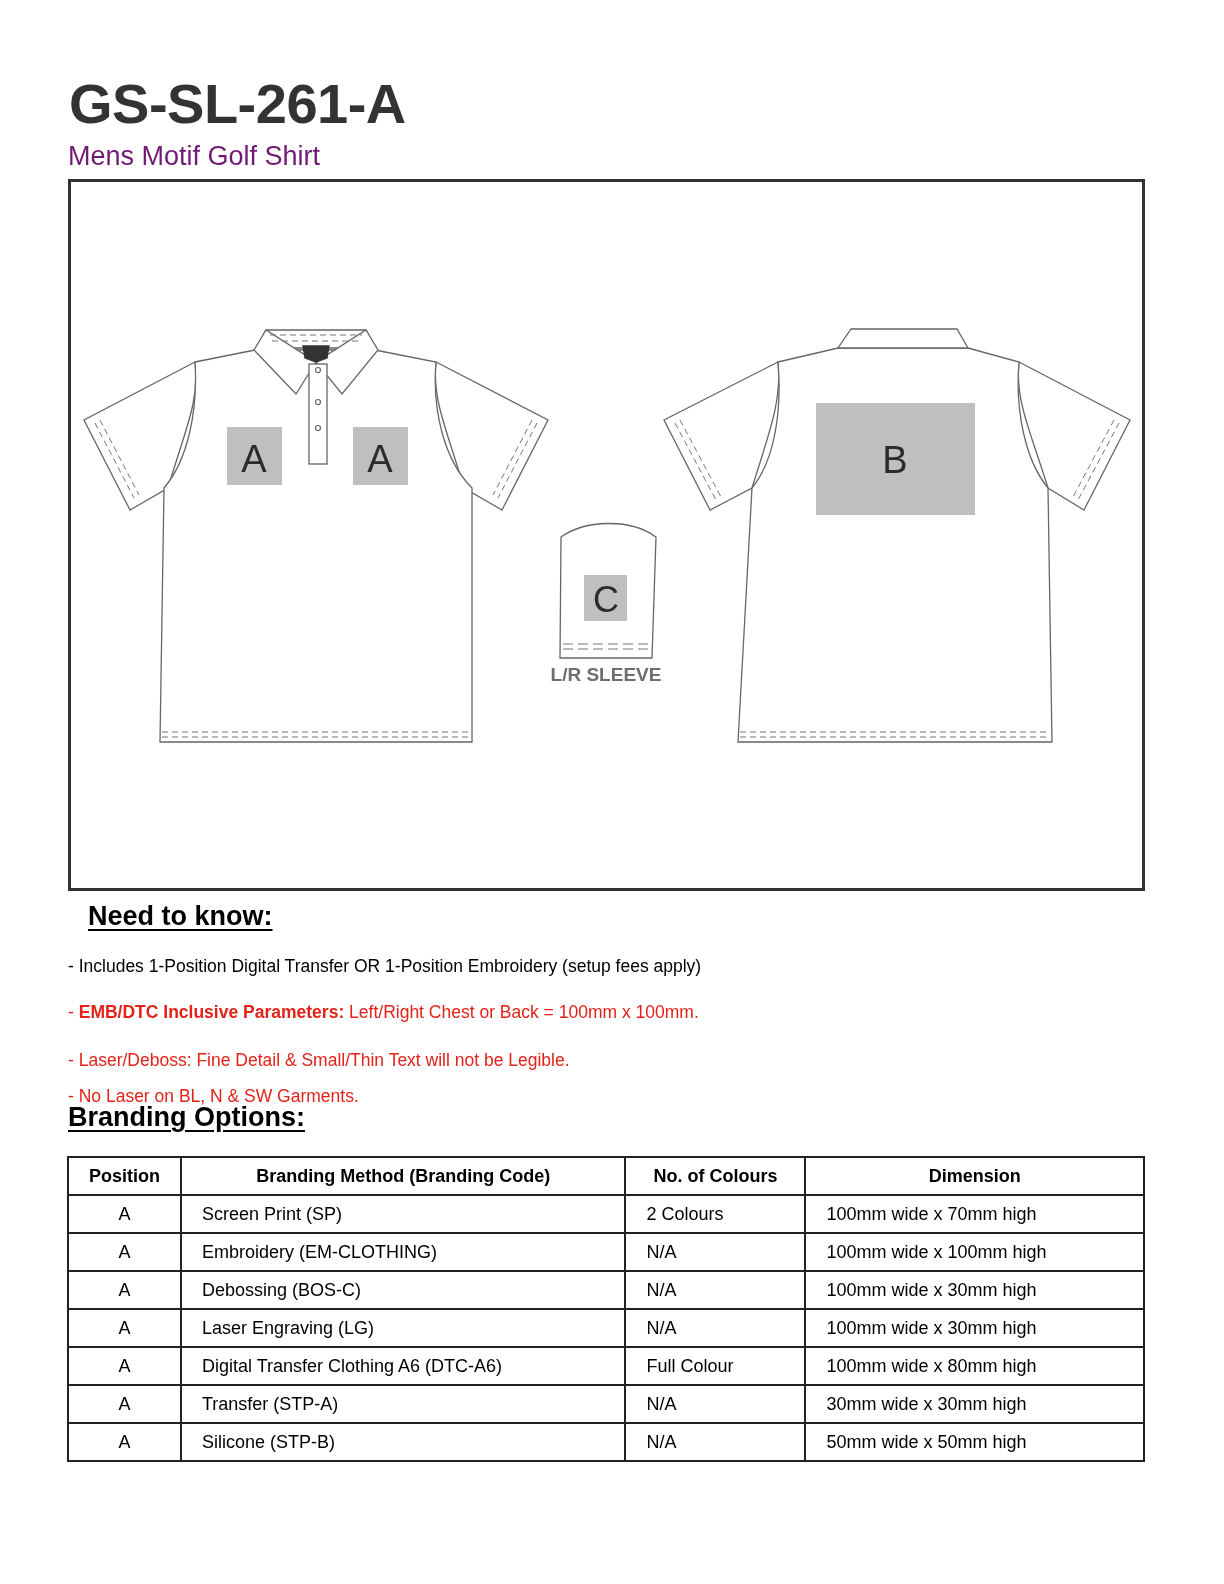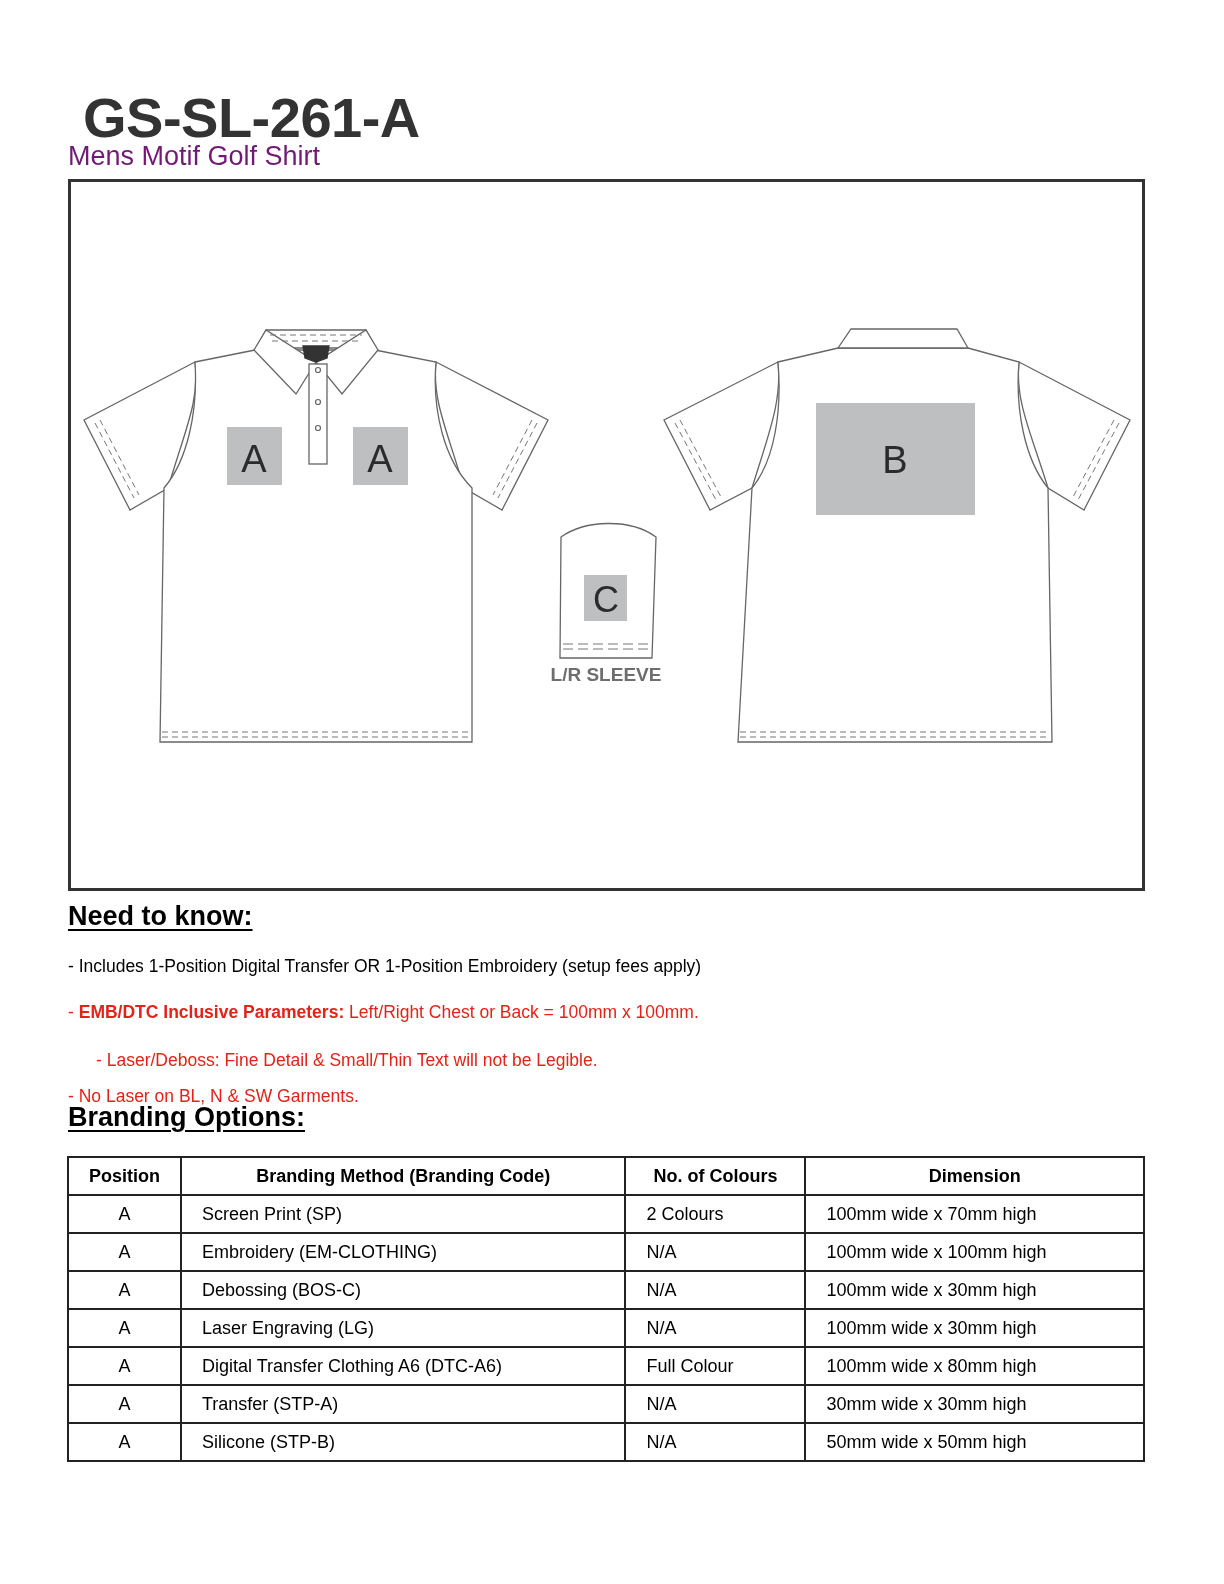--- a/index.html
+++ b/index.html
@@ -1,17 +1,17 @@
 <!DOCTYPE html>
 <html><head>
 <meta charset="utf-8">
 <style>
   html, body { margin: 0; padding: 0; background: #ffffff; }
   body { width: 1224px; height: 1584px; position: relative; font-family: "Liberation Sans", sans-serif; color: #000; }
-  .title { position: absolute; left: 67px; top: 74px; font-size: 56px; font-weight: bold; color: #333333; letter-spacing: -0.5px; line-height: 1; margin: 16px; }
+  .title { position: absolute; left: 67px; top: 74px; font-size: 56px; font-weight: bold; color: #333333; letter-spacing: -0.5px; line-height: 1; margin: 2px; }
   .subtitle { position: absolute; left: 68px; top: 143px; font-size: 27px; color: #701a75; line-height: 1; }
   .frame { position: absolute; left: 68px; top: 179px; width: 1071px; height: 706px; border: 3px solid #333333; }
   .frame svg { position: absolute; left: -3px; top: -3px; }
   .h2 { position: absolute; left: 68px; font-size: 27px; font-weight: bold; text-decoration: underline; text-underline-offset: 4px; line-height: 1; color: #000; }
   .note { position: absolute; left: 68px; font-size: 17.5px; line-height: 1; color: #000; white-space: nowrap; }
   .note.red { color: #e32219; }
   .note b { font-weight: bold; }
   table { position: absolute; left: 67px; top: 1156px; width: 1078px; border-collapse: collapse; font-size: 18px; }
   th, td { border: 2px solid #222; height: 36px; padding: 0 20px; }
   th { font-weight: bold; text-align: center; }
@@ -91,25 +91,25 @@
       <rect x="584" y="575" width="43" height="46"></rect>
     </g>
     <text class="zone-label" x="254" y="472" font-size="38" text-anchor="middle">A</text>
     <text class="zone-label" x="380" y="472" font-size="38" text-anchor="middle">A</text>
     <text class="zone-label" x="895" y="473" font-size="38" text-anchor="middle">B</text>
     <text class="zone-label" x="606" y="612" font-size="36" text-anchor="middle">C</text>
     <text x="606" y="681" font-size="19" font-weight="bold" fill="#6e6e6e" text-anchor="middle" font-family="Liberation Sans, sans-serif">L/R SLEEVE</text>
   </svg>
 </div>
 
-<div class="h2" style="top:903px;">Need to know:</div>
+<div class="h2" style="top:903px;margin-left:20px;">Need to know:</div>
 <div class="note" style="top:958px;">- Includes 1-Position Digital Transfer OR 1-Position Embroidery (setup fees apply)</div>
 <div class="note red" style="top:1004px;text-align:center;"><span>- </span><b>EMB/DTC Inclusive Parameters:</b><span> Left/Right Chest or Back = 100mm x 100mm.</span></div>
 <div class="note red" style="top:1088px;">- No Laser on BL, N &amp; SW Garments.</div>
-<div class="note red" style="top:1052px;margin-left:28px;">- Laser/Deboss: Fine Detail &amp; Small/Thin Text will not be Legible.</div>
+<div class="note red" style="top:1052px;">- Laser/Deboss: Fine Detail &amp; Small/Thin Text will not be Legible.</div>
 
 <div class="h2" style="top:1104px;">Branding Options:</div>
 
 <table>
   <colgroup>
       <col class="c1">
       <col class="c2">
       <col class="c3">
       <col class="c4">
     </colgroup>

